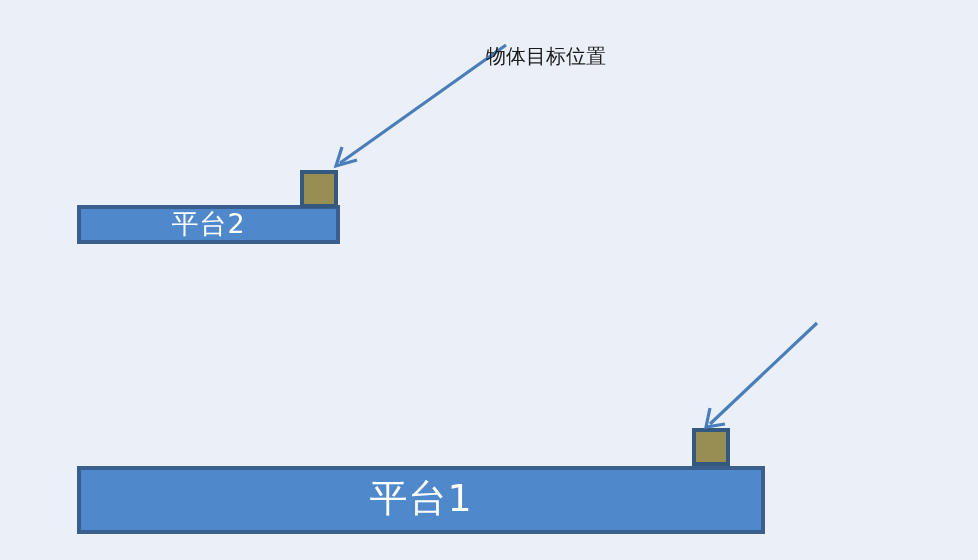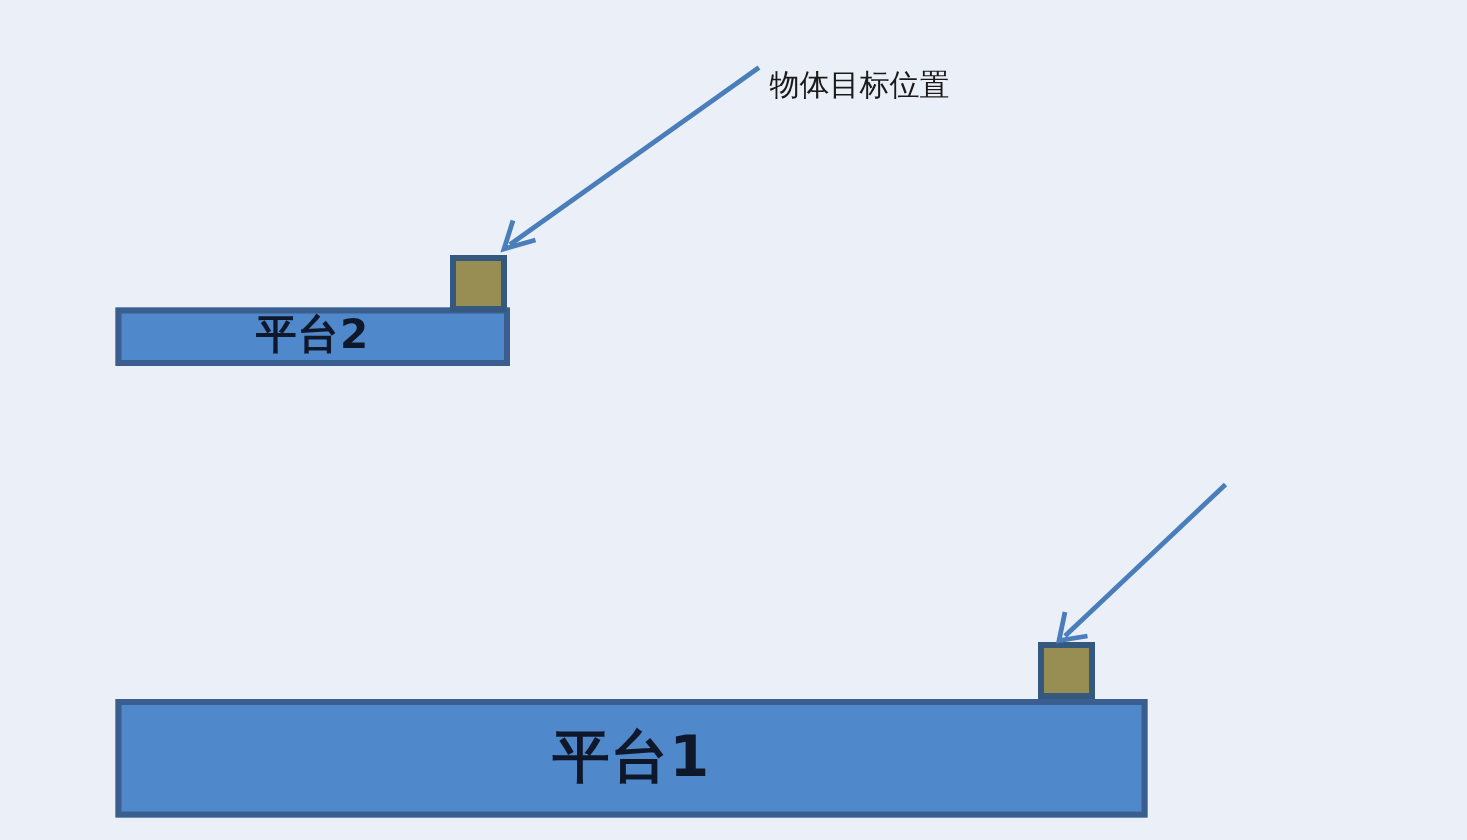--- a/index.html
+++ b/index.html
@@ -24,43 +24,43 @@
   .platform {
     position: absolute;
     box-sizing: border-box;
     background: #5089cb;
     border: 4px solid #3a5f8f;
     display: flex;
     align-items: center;
     justify-content: center;
   }
   .platform-label {
-    color: #0f172a;
+    color: #ffffff;
     font-family: "DejaVu Sans", sans-serif;
-    font-weight: bold;
+    font-weight: normal;
     line-height: 1;
     letter-spacing: 1px;
     white-space: nowrap;
     user-select: none;
   }
   #platform-2 {
     left: 77px;
     top: 205px;
     width: 263px;
     height: 39px;
   }
   #platform-2 .platform-label {
     font-size: 27px;
     transform: translateY(-1px);
   }
   #platform-1 {
     left: 77px;
     top: 466px;
     width: 688px;
-    height: 79px;
+    height: 68px;
   }
   #platform-1 .platform-label {
     font-size: 38px;
     transform: translateY(-2px);
   }
   .block {
     position: absolute;
     box-sizing: border-box;
     background: #988e53;
     border: 4px solid #35587f;
@@ -80,21 +80,21 @@
   .annotation-label {
     position: absolute;
     color: #1a1a1a;
     font-family: "DejaVu Sans", sans-serif;
     font-size: 20px;
     line-height: 1.2;
     white-space: nowrap;
     user-select: none;
   }
   #label-target {
-    left: 513px;
+    left: 486px;
     top: 44px;
     text-align: center;
   }
   #label-initial {
     left: 823px;
     top: 322px;
   }
   svg.arrows {
     position: absolute;
     left: 0;

